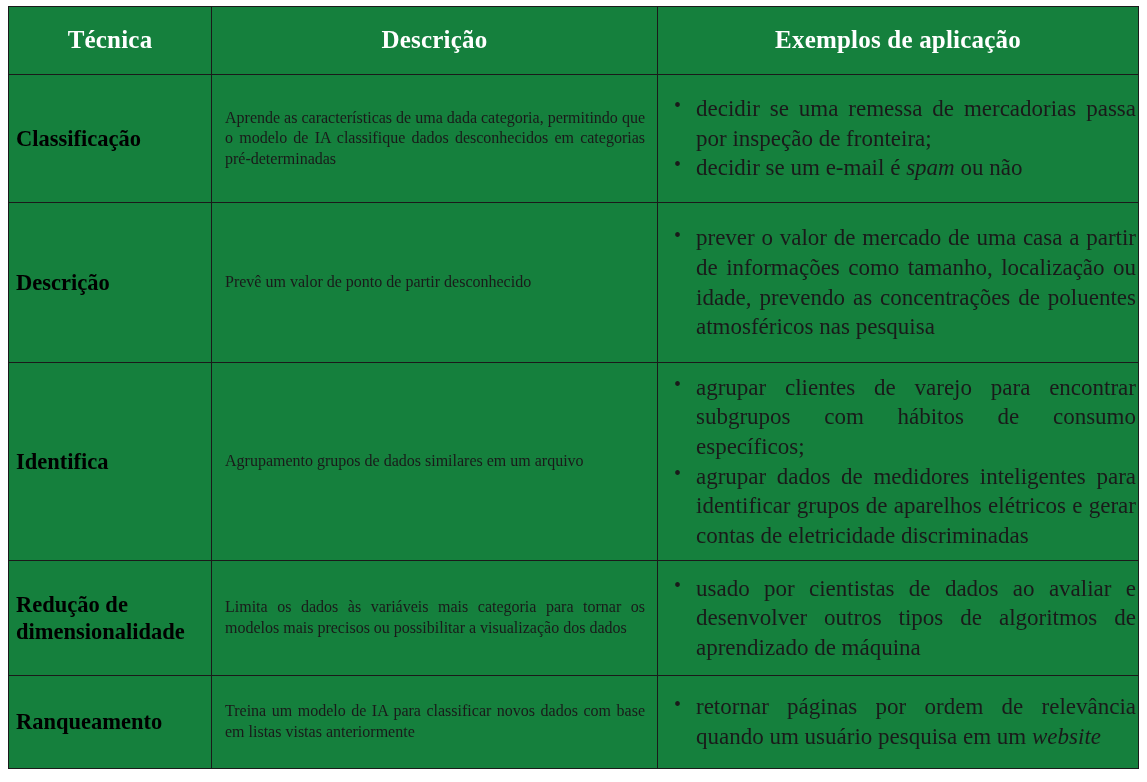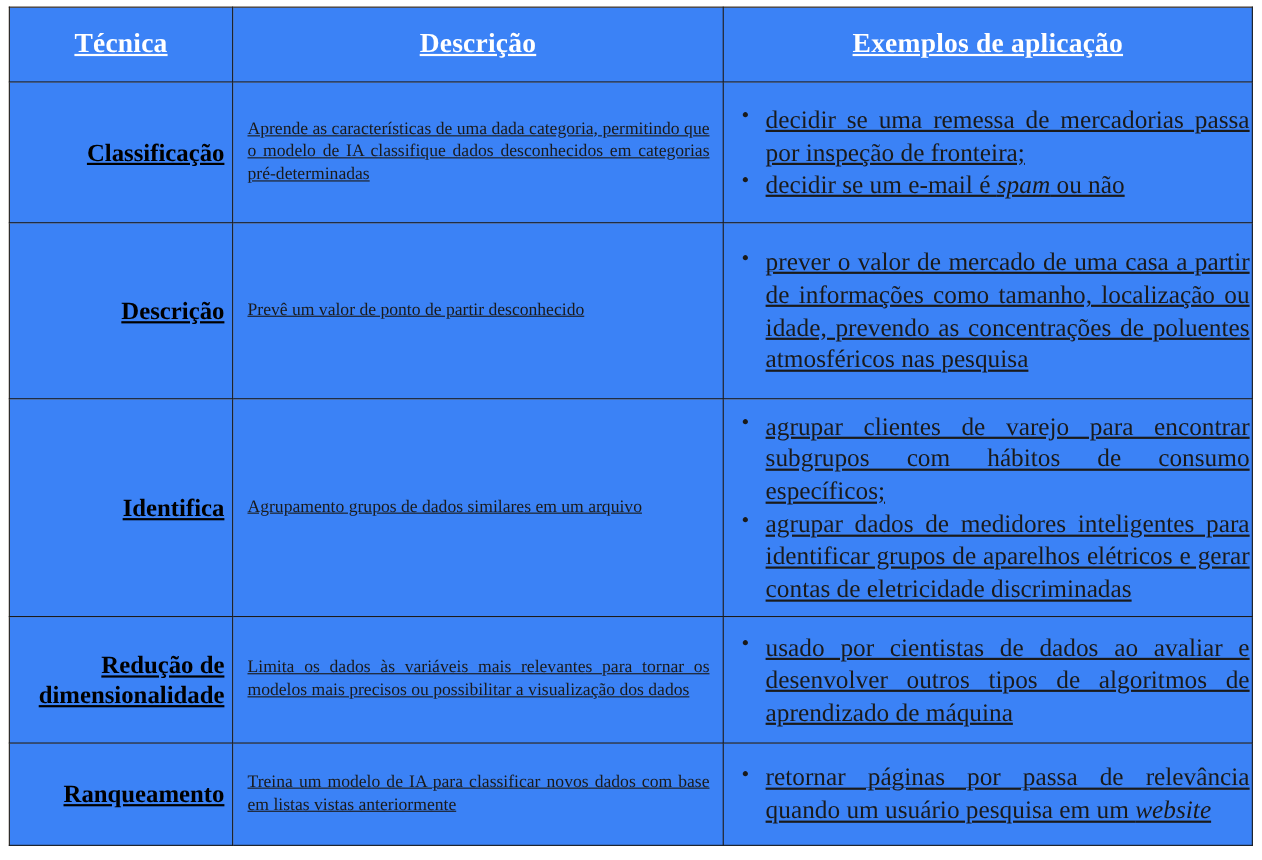--- a/index.html
+++ b/index.html
@@ -28,23 +28,22 @@
     width: 1130px;
     border-collapse: collapse;
     table-layout: fixed;
     background: #fbe5d4;
   }
 
   table.techniques td,
   table.techniques th {
     border: 1.4px solid #1a1a1a;
     vertical-align: middle;
-    background: #3b82f6;
+    background: #15803d;
     box-sizing: border-box;
-    text-decoration: underline;
   }
 
   
   thead th {
     background: #0d5584;
     color: #ffffff;
     font-weight: bold;
     text-align: center;
     font-size: 25px;
     line-height: 1.15;
@@ -53,21 +52,21 @@
     letter-spacing: 0.2px;
   }
 
   
   col.c-tecnica  { width: 203px; }
   col.c-descricao{ width: 446px; }
   col.c-exemplos { width: 481px; }
 
   
   td.tecnica {
-    text-align: right;
+    text-align: left;
     font-weight: bold;
     font-size: 22.5px;
     line-height: 1.22;
     color: #000000;
     padding: 6px 7px;
   }
 
   td.descricao {
     text-align: justify;
     text-align-last: left;
@@ -173,33 +172,33 @@
         <td class="exemplos">
           <ul class="bullets">
             <li><span>agrupar clientes de varejo para encontrar subgrupos com hábitos de consumo específicos;</span></li>
             <li><span>agrupar dados de medidores inteligentes para identificar grupos de aparelhos elétricos e gerar contas de eletricidade discriminadas</span></li>
           </ul>
         </td>
       </tr>
 
       <tr class="r-dimensionalidade">
         <td class="tecnica">Redução de dimensionalidade</td>
-        <td class="descricao">Limita os dados às variáveis mais relevantes para tornar os modelos mais precisos ou possibilitar a visualização dos dados</td>
+        <td class="descricao">Limita os dados às variáveis mais categoria para tornar os modelos mais precisos ou possibilitar a visualização dos dados</td>
         <td class="exemplos">
           <ul class="bullets">
             <li><span>usado por cientistas de dados ao avaliar e desenvolver outros tipos de algoritmos de aprendizado de máquina</span></li>
           </ul>
         </td>
       </tr>
 
       <tr class="r-ranqueamento">
         <td class="tecnica">Ranqueamento</td>
         <td class="descricao">Treina um modelo de IA para classificar novos dados com base em listas vistas anteriormente</td>
         <td class="exemplos">
           <ul class="bullets">
-            <li><span>retornar páginas por passa de relevância quando um usuário pesquisa em um </span><span class="it">website</span></li>
+            <li><span>retornar páginas por ordem de relevância quando um usuário pesquisa em um </span><span class="it">website</span></li>
           </ul>
         </td>
       </tr>
 
     </tbody>
   </table>
 </div>
 
 </body></html>

